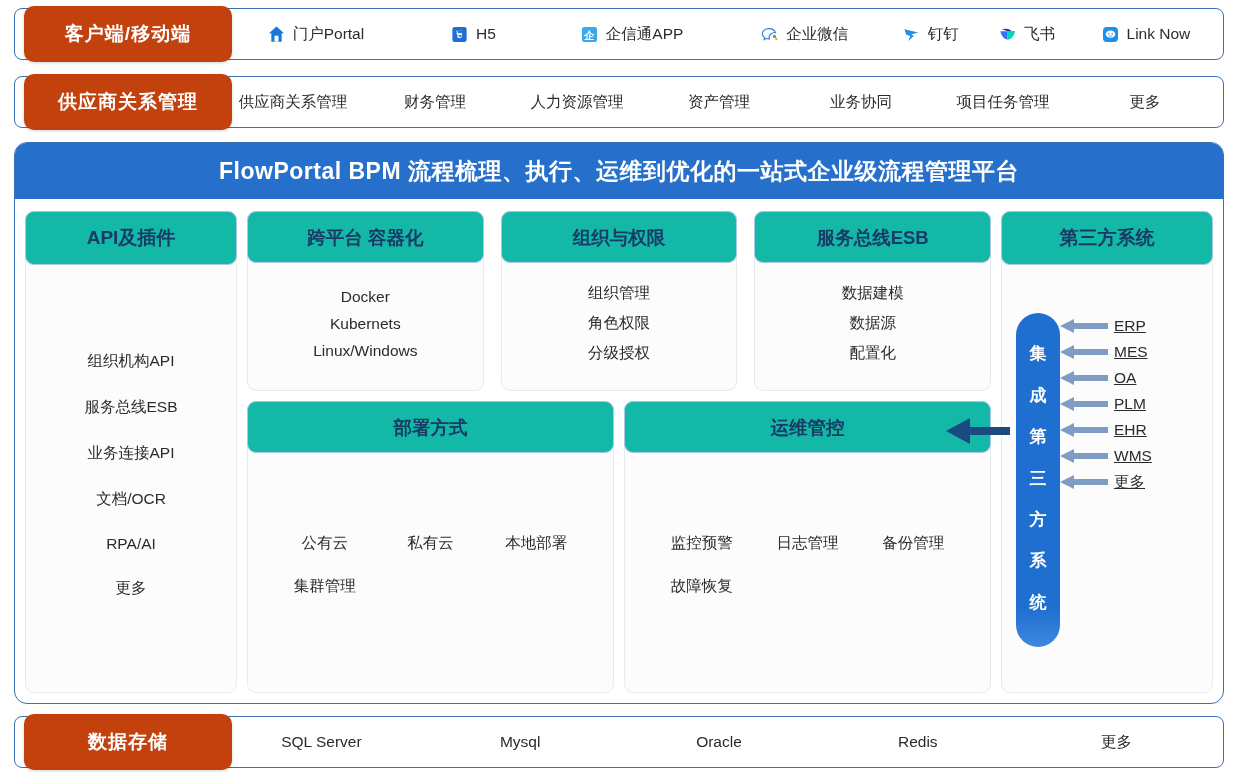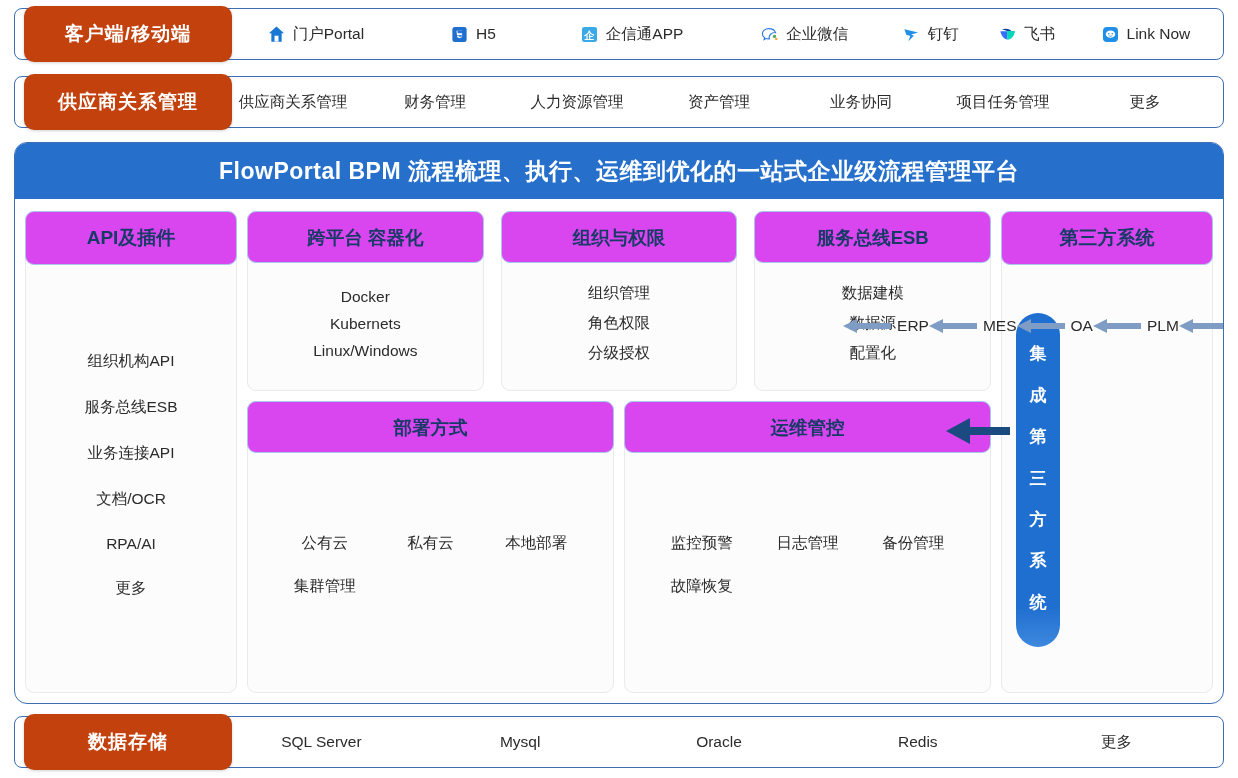--- a/index.html
+++ b/index.html
@@ -124,21 +124,21 @@
     border: 1px solid #e9eaee;
     border-radius: 9px;
     display: flex;
     flex-direction: column;
     overflow: visible;
   }
   .card-head {
     margin: -1px -1px 0 -1px;
     border: 1.3px solid #a8c8e8;
     border-radius: 9px;
-    background: #d946ef;
+    background: #14b8a6;
     color: #173a66;
     font-size: 19px;
     font-weight: bold;
     display: flex;
     align-items: center;
     justify-content: center;
     height: 54px;
     flex: 0 0 54px;
     position: relative;
     z-index: 2;
@@ -222,21 +222,23 @@
     line-height: 1;
   }
 
   .tp-rows {
     position: absolute;
     left: 58px;
     top: 48px;
     right: 2px;
     height: 334px;
     display: flex;
-    justify-content: center;
+    flex-direction: column;
+    justify-content: flex-start;
+    text-decoration: underline;
   }
   .tp-row {
     display: flex;
     align-items: center;
     gap: 6px;
     height: 26px;
   }
   .tp-arrow { width: 48px; height: 16px; flex: 0 0 48px; display: block; }
   .tp-label { font-size: 15.5px; color: #2b2b2b; }
 

